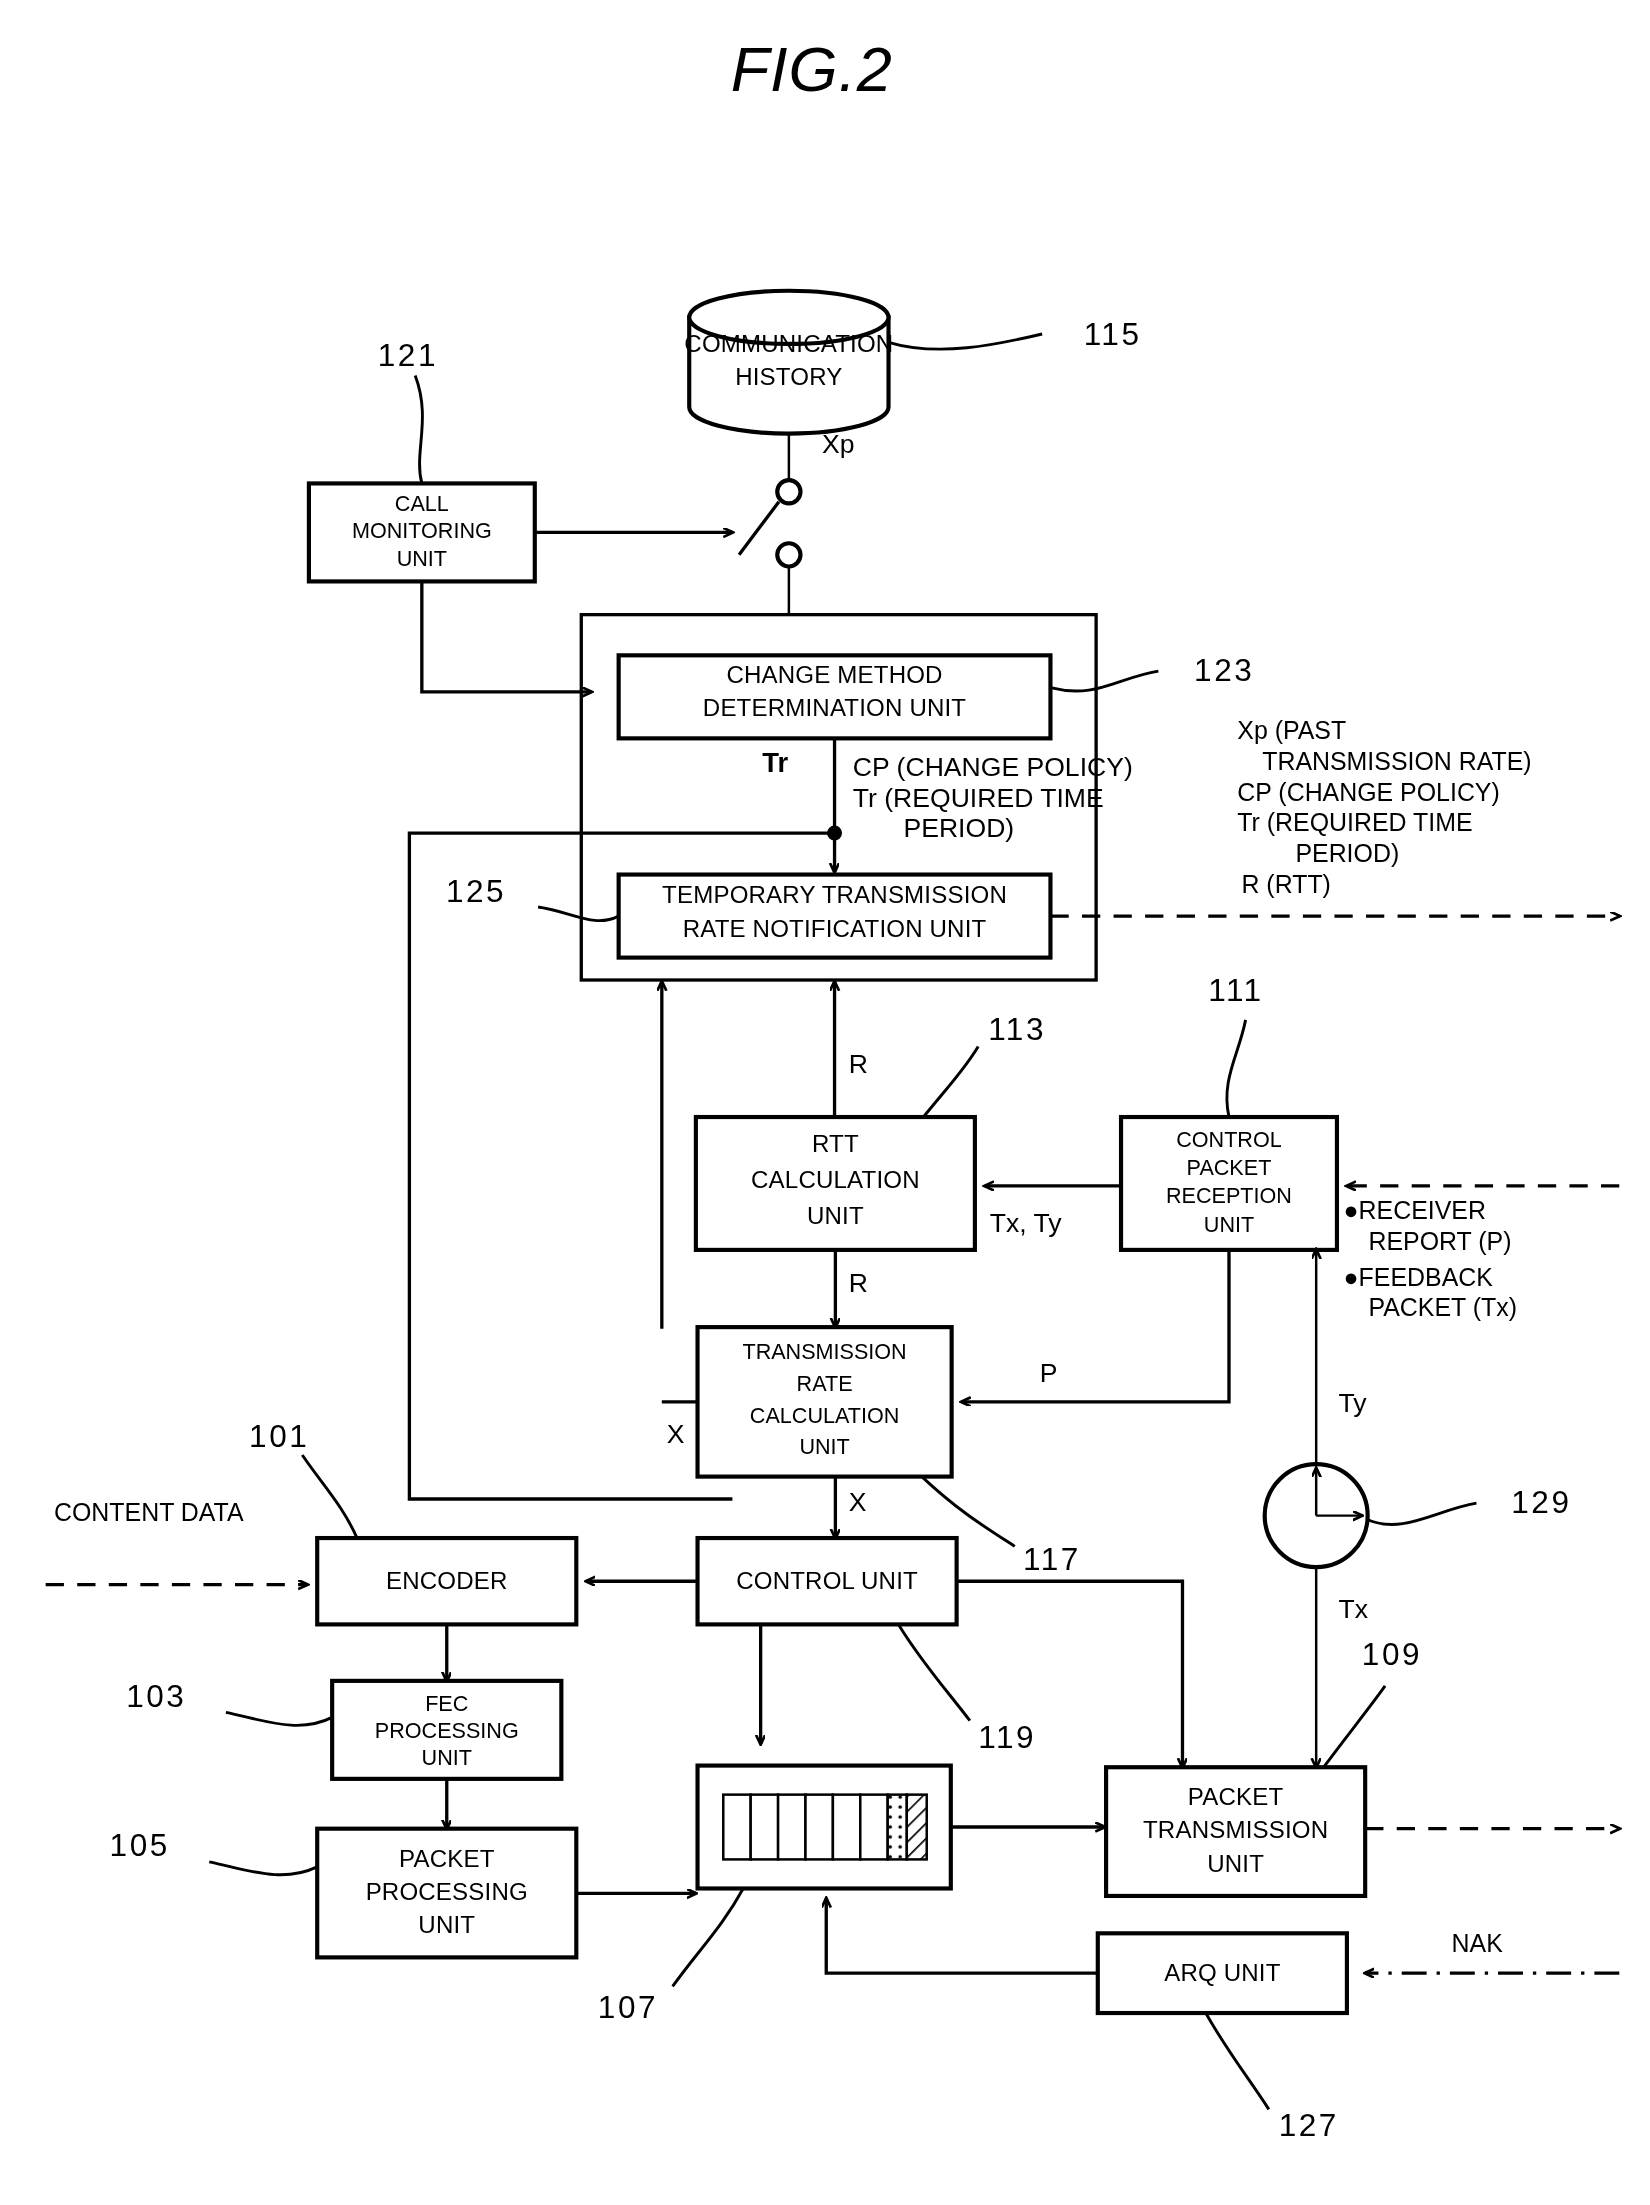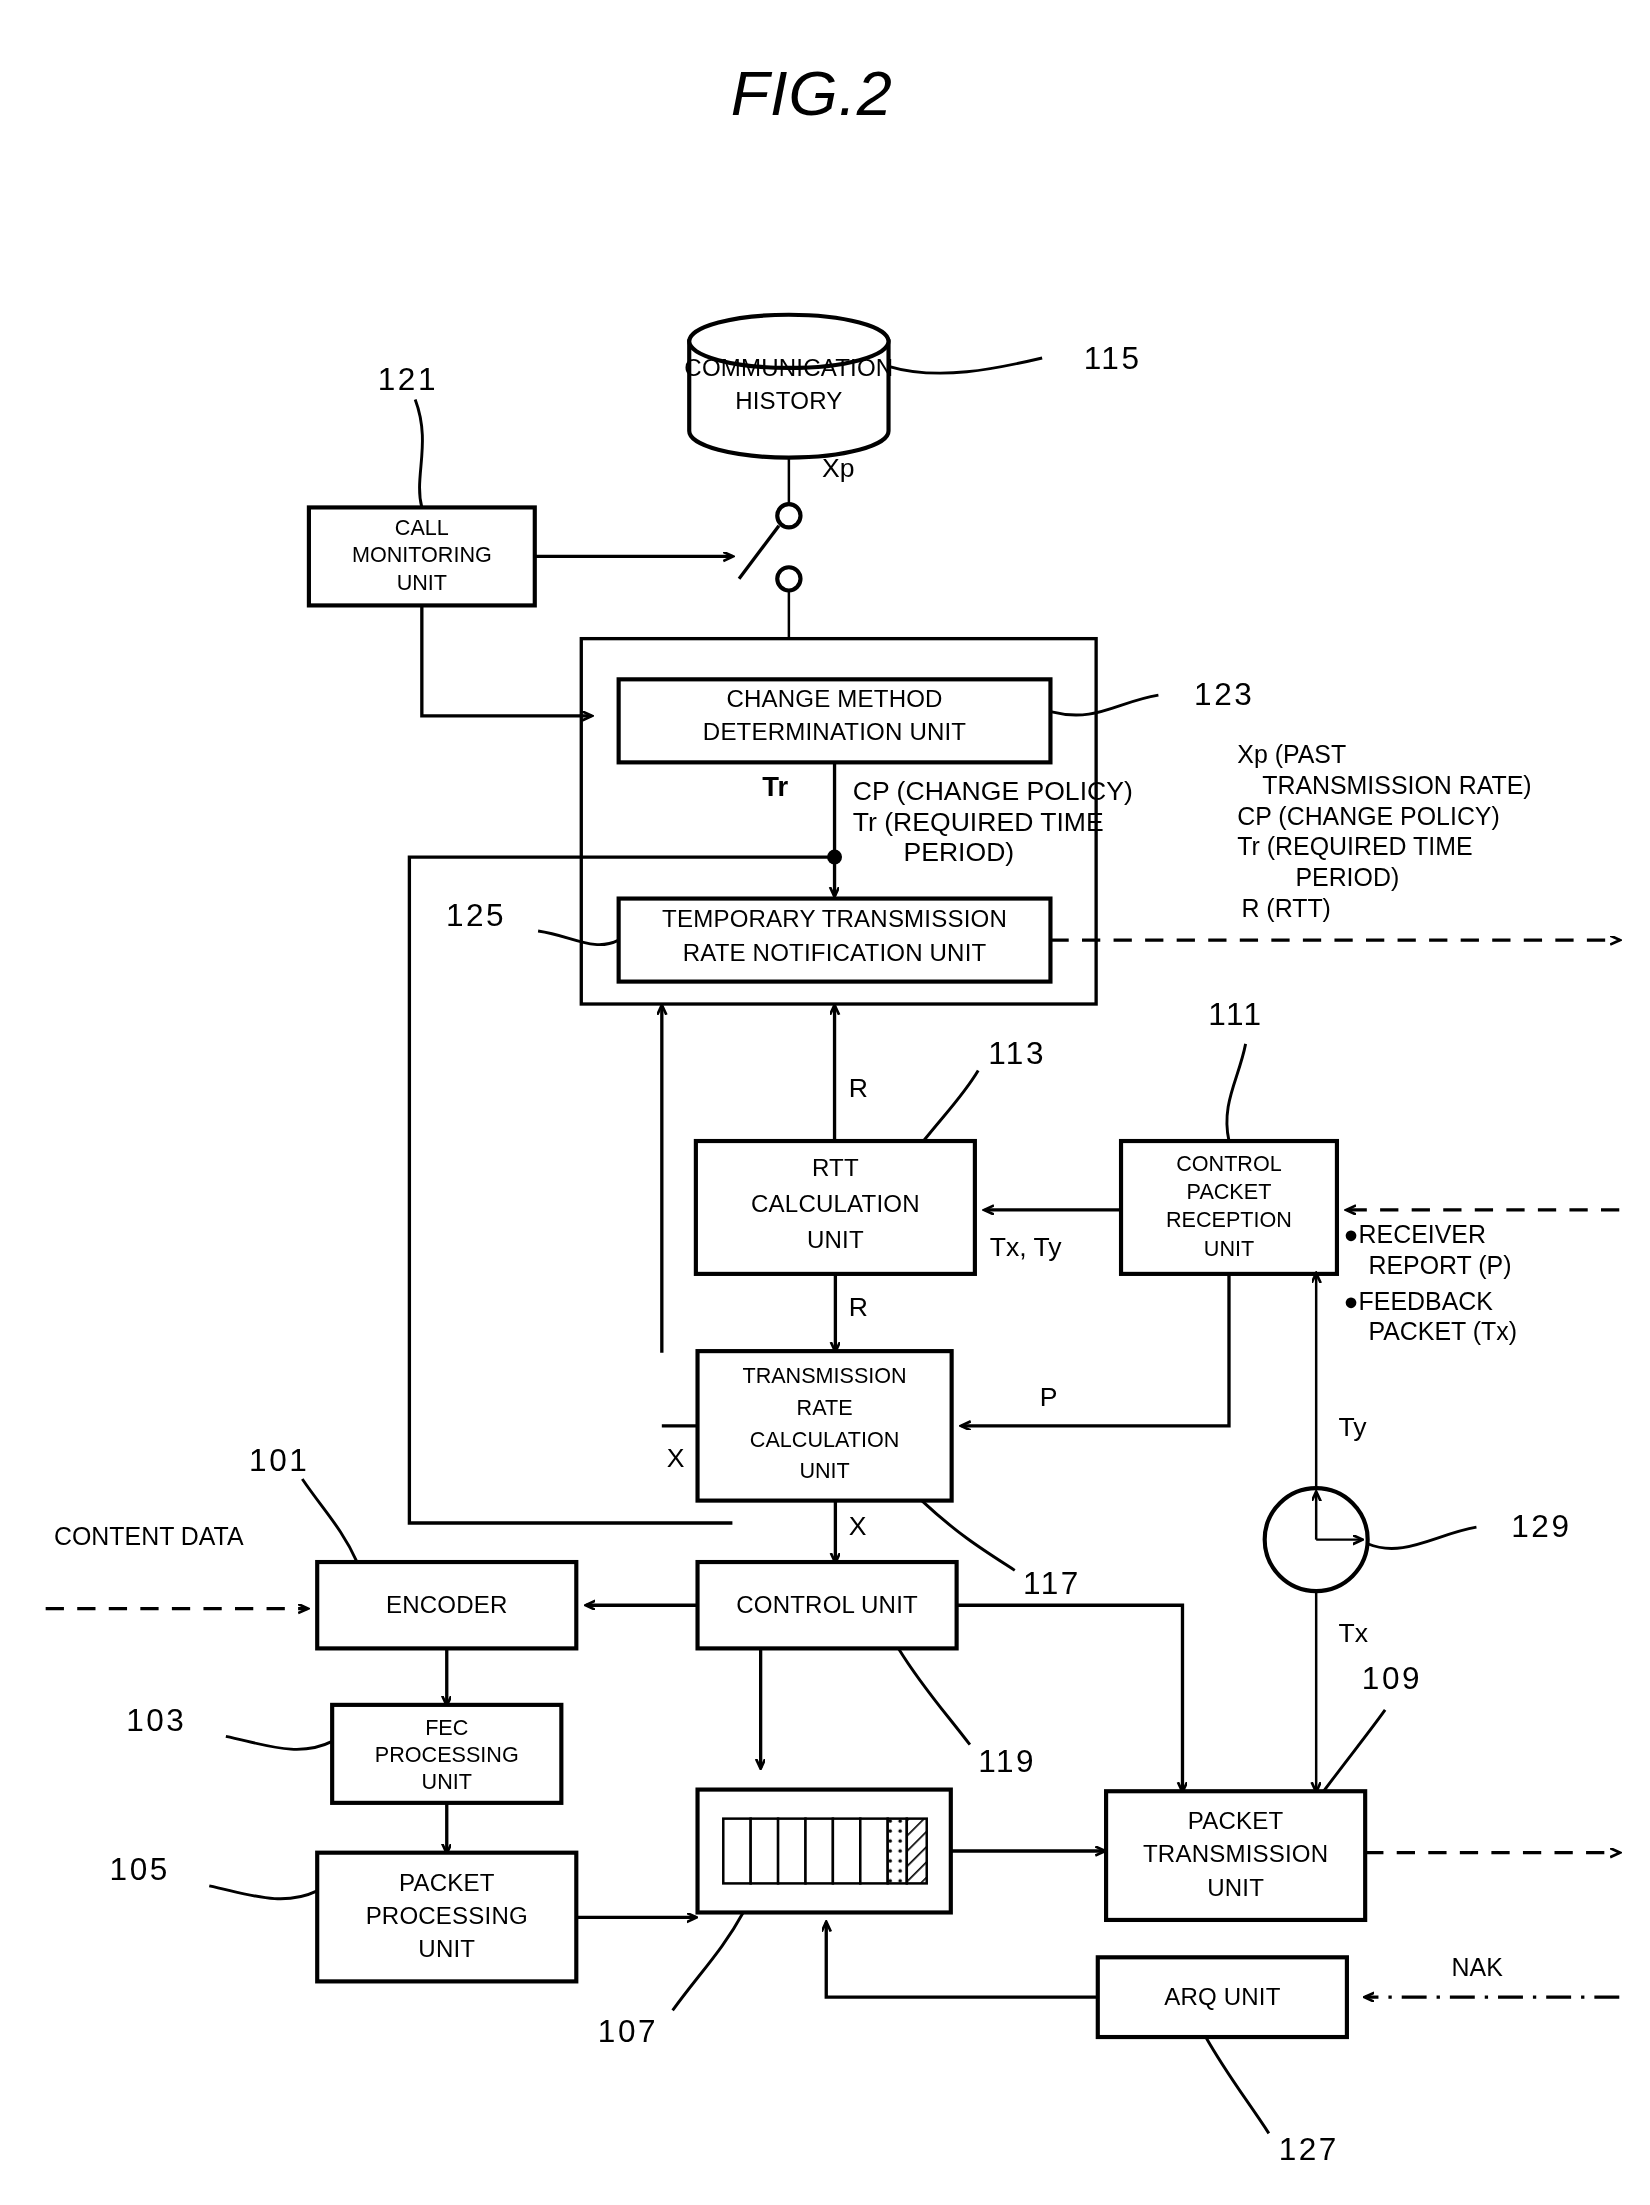--- a/index.html
+++ b/index.html
@@ -11,21 +11,20 @@
     width: 1650px;
     height: 2205px;
     font-family: "Liberation Sans", sans-serif;
     color: #000000;
     overflow: hidden;
   }
   #fig-root {
     position: relative;
     width: 1650px;
     height: 1684px;
-    margin-top: 24px;
   }
   svg#diagram {
     position: absolute;
     top: 0;
     left: 0;
     width: 1650px;
     height: 2205px;
     display: block;
   }
   .fig-title {

